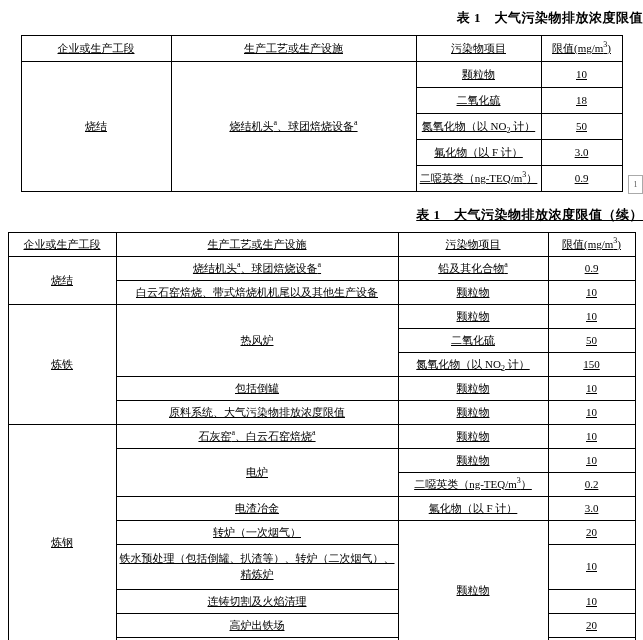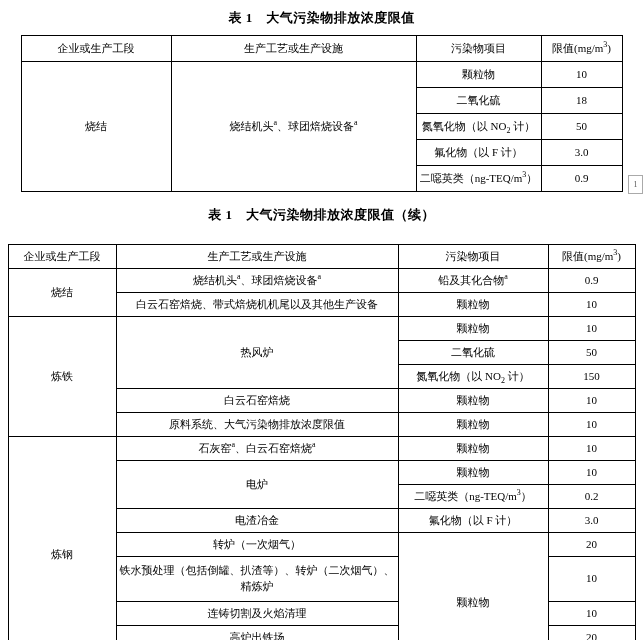--- a/index.html
+++ b/index.html
@@ -16,31 +16,32 @@
     position: relative;
   }
   .page {
     width: 643px;
     height: 640px;
     position: relative;
     box-sizing: border-box;
     padding: 0;
   }
   .tbl-title {
-    text-align: center;
+    text-align: right;
     font-weight: bold;
     font-size: 13px;
     letter-spacing: 0.5px;
   }
   .t1-title { margin: 9px 0 8px 0; }
-  .t2-title { margin: 14px 0 20px 0; }
+  .t2-title { margin: 14px 0 8px 0; text-decoration: underline; }
 
   table {
     border-collapse: collapse;
     table-layout: fixed;
+    text-decoration: underline;
   }
   .t1 {
     width: 601px;
     margin: 0 auto;
   }
   .t2 {
     width: 627px;
     margin: 0 auto;
   }
   td, th {
@@ -157,21 +158,21 @@
       </tr>
       <tr>
         <td>二氧化硫</td>
         <td>50</td>
       </tr>
       <tr>
         <td>氮氧化物（以 NO<span class="unit-sub">2</span> 计）</td>
         <td>150</td>
       </tr>
       <tr>
-        <td>白云石窑焙烧</td>
+        <td>包括倒罐</td>
         <td>颗粒物</td>
         <td>10</td>
       </tr>
       <tr>
         <td>原料系统、大气污染物排放浓度限值</td>
         <td>颗粒物</td>
         <td>10</td>
       </tr>
 
       <tr>

